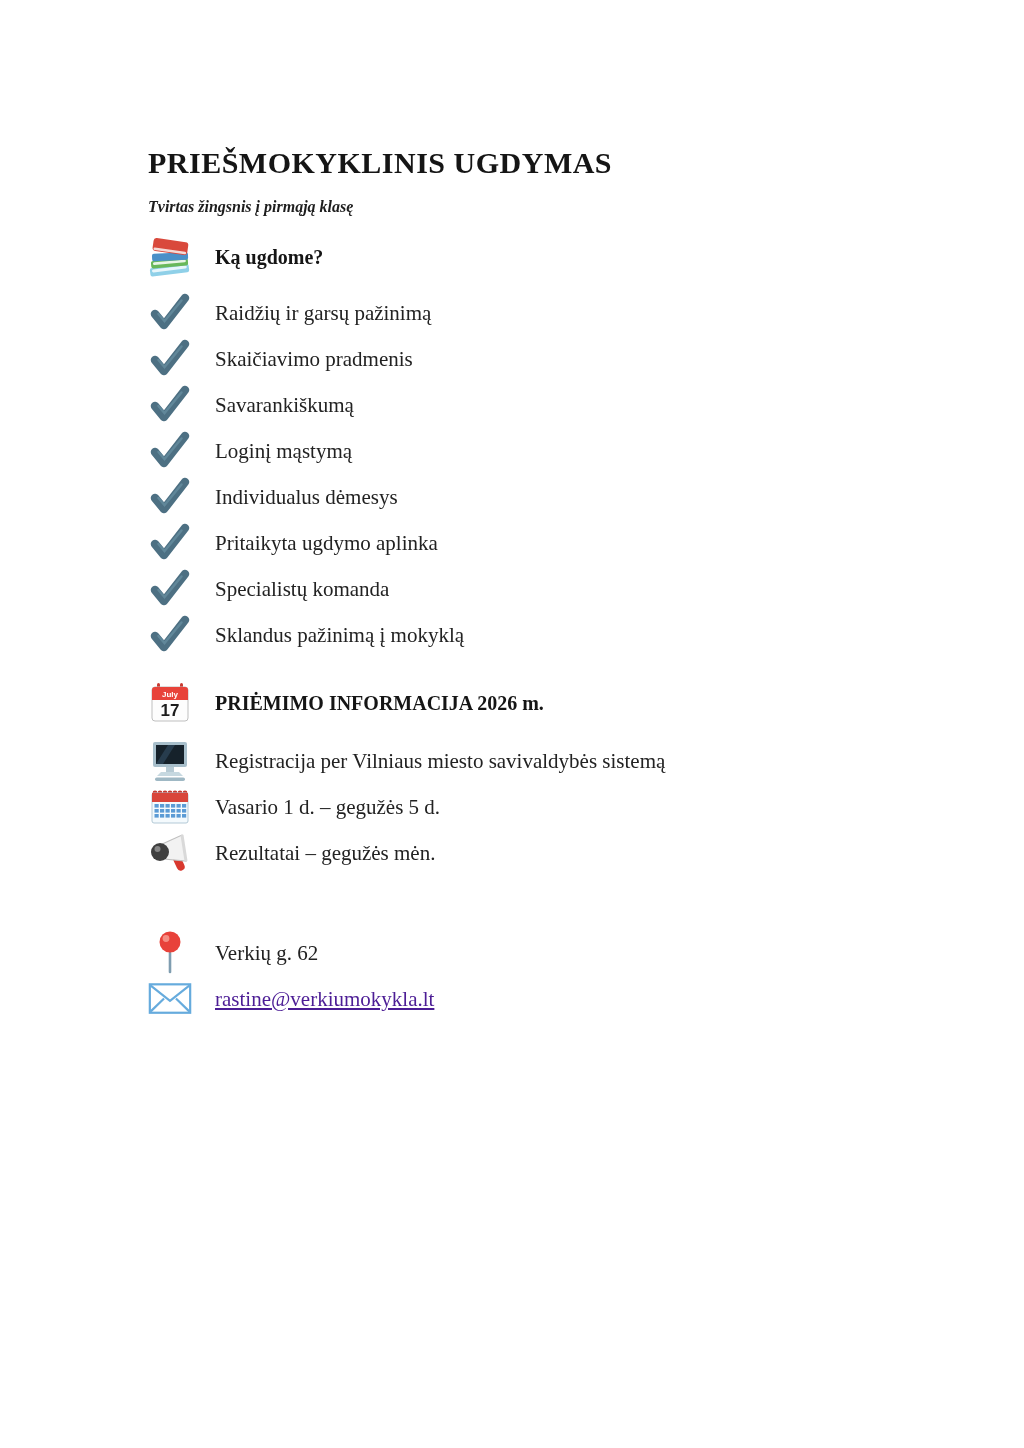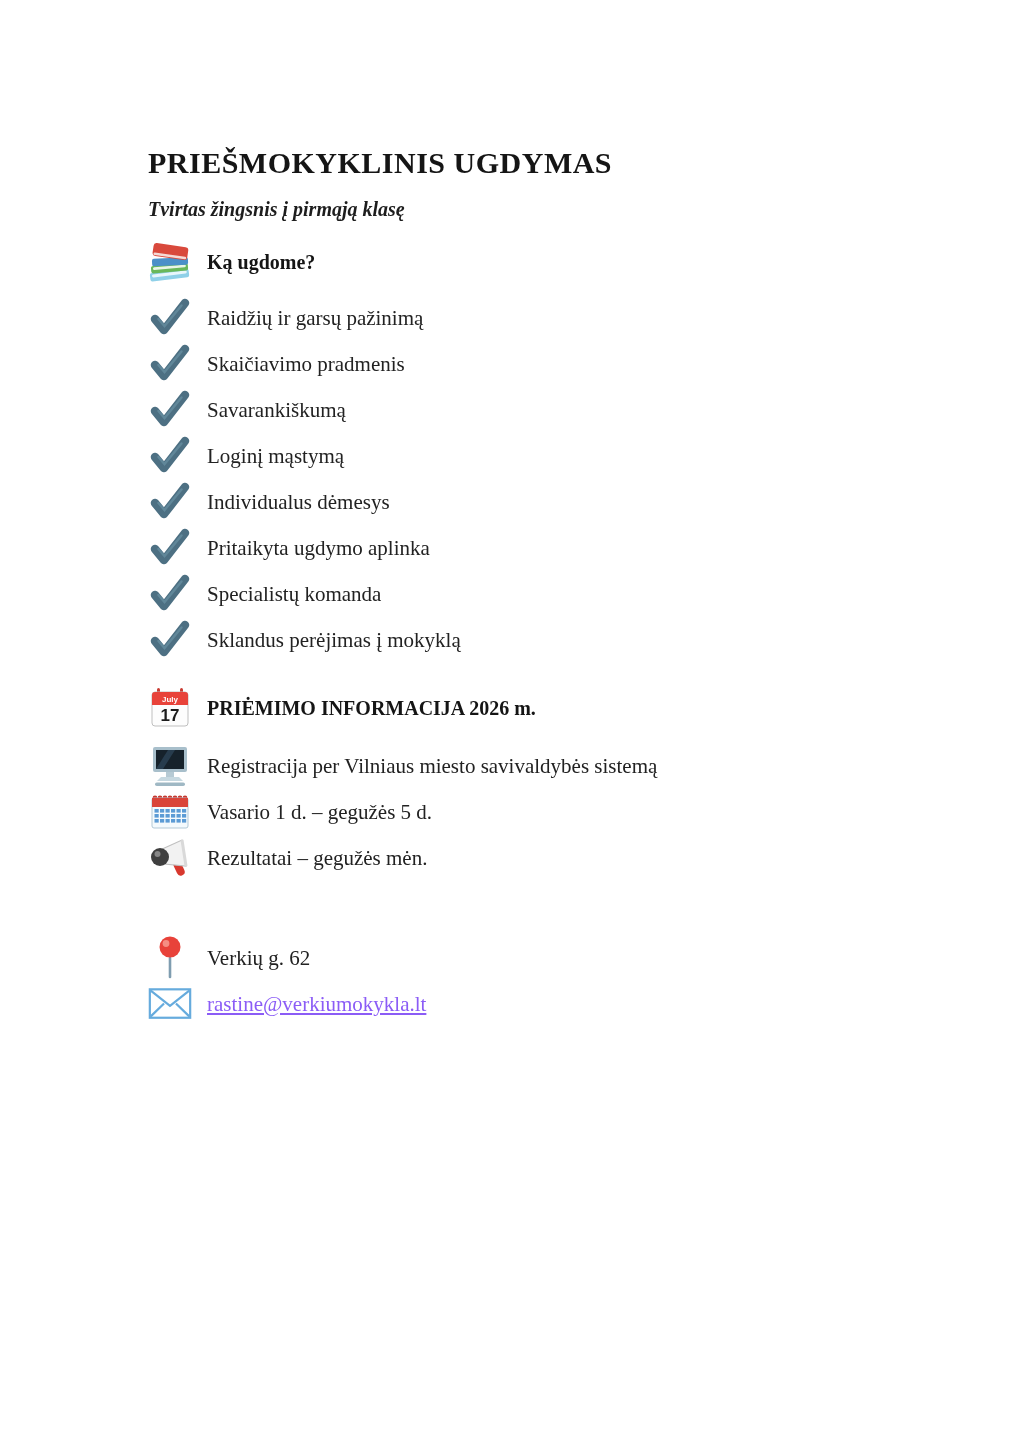--- a/index.html
+++ b/index.html
@@ -22,30 +22,30 @@
   }
   h1.title {
     font-size: 30px;
     line-height: 1.1;
     font-weight: bold;
     color: #151515;
     margin: 0 0 19px 0;
     letter-spacing: 0.5px;
   }
   .subtitle {
-    font-size: 20px;
+    font-size: 16px;
     font-weight: bold;
     font-style: italic;
     margin: 0 0 16px 0;
     color: #1d1d1d;
   }
   .row {
     display: flex;
     align-items: center;
-    gap: 15px;
+    gap: 23px;
     height: 46px;
   }
   .header-row { height: 50px; }
   .icon {
     flex: 0 0 44px;
     width: 44px;
     display: flex;
     align-items: flex-end;
     justify-content: center;
   }
@@ -58,21 +58,21 @@
   .body-text {
     font-size: 21px;
     color: #222222;
     white-space: nowrap;
   }
   .books-header { margin-bottom: 8px; }
   .heart-header { margin-top: 16px; margin-bottom: 2px; }
   .admission-header { margin-top: 20px; margin-bottom: 10px; }
   .gap-large { height: 54px; }
   a.email-link {
-    color: #8b5cf6;
+    color: #4c1d95;
     text-decoration: underline;
     cursor: pointer;
   }
   svg { display: block; }
 </style>
 </head>
 <body>
 
 <div class="page">
 
@@ -159,21 +159,21 @@
     </span>
     <span class="body-text">Specialistų komanda</span>
   </div>
   <div class="row">
     <span class="icon">
       <svg width="40" height="40" viewBox="0 0 40 40">
           <path d="M5 21 L14 32 L35 5" fill="none" stroke="#4d7083" stroke-width="8.5" stroke-linecap="round" stroke-linejoin="round"></path>
           <path d="M8.5 21 L14.5 28 L31.5 7.5" fill="none" stroke="#648b9e" stroke-width="2.5" stroke-linecap="round" opacity="0.85"></path>
         </svg>
     </span>
-    <span class="body-text">Sklandus perėjimas į mokyklą</span>
+    <span class="body-text">Sklandus pažinimą į mokyklą</span>
   </div>
 
   <div class="row header-row admission-header">
     <span class="icon">
       <svg width="44" height="44" viewBox="0 0 44 44">
         <rect x="9" y="2" width="3" height="7" rx="1.5" fill="#c93a31"></rect>
         <rect x="32" y="2" width="3" height="7" rx="1.5" fill="#c93a31"></rect>
         <rect x="4" y="6" width="36" height="34" rx="3" fill="#fdfdfd" stroke="#bfbfbf" stroke-width="1"></rect>
         <path d="M4 9 a3 3 0 0 1 3 -3 h30 a3 3 0 0 1 3 3 v10 h-36 z" fill="#e8433a"></path>
         <text x="22" y="15.5" font-size="8" font-weight="bold" fill="#ffffff" text-anchor="middle" font-family="Liberation Sans, sans-serif">July</text>

